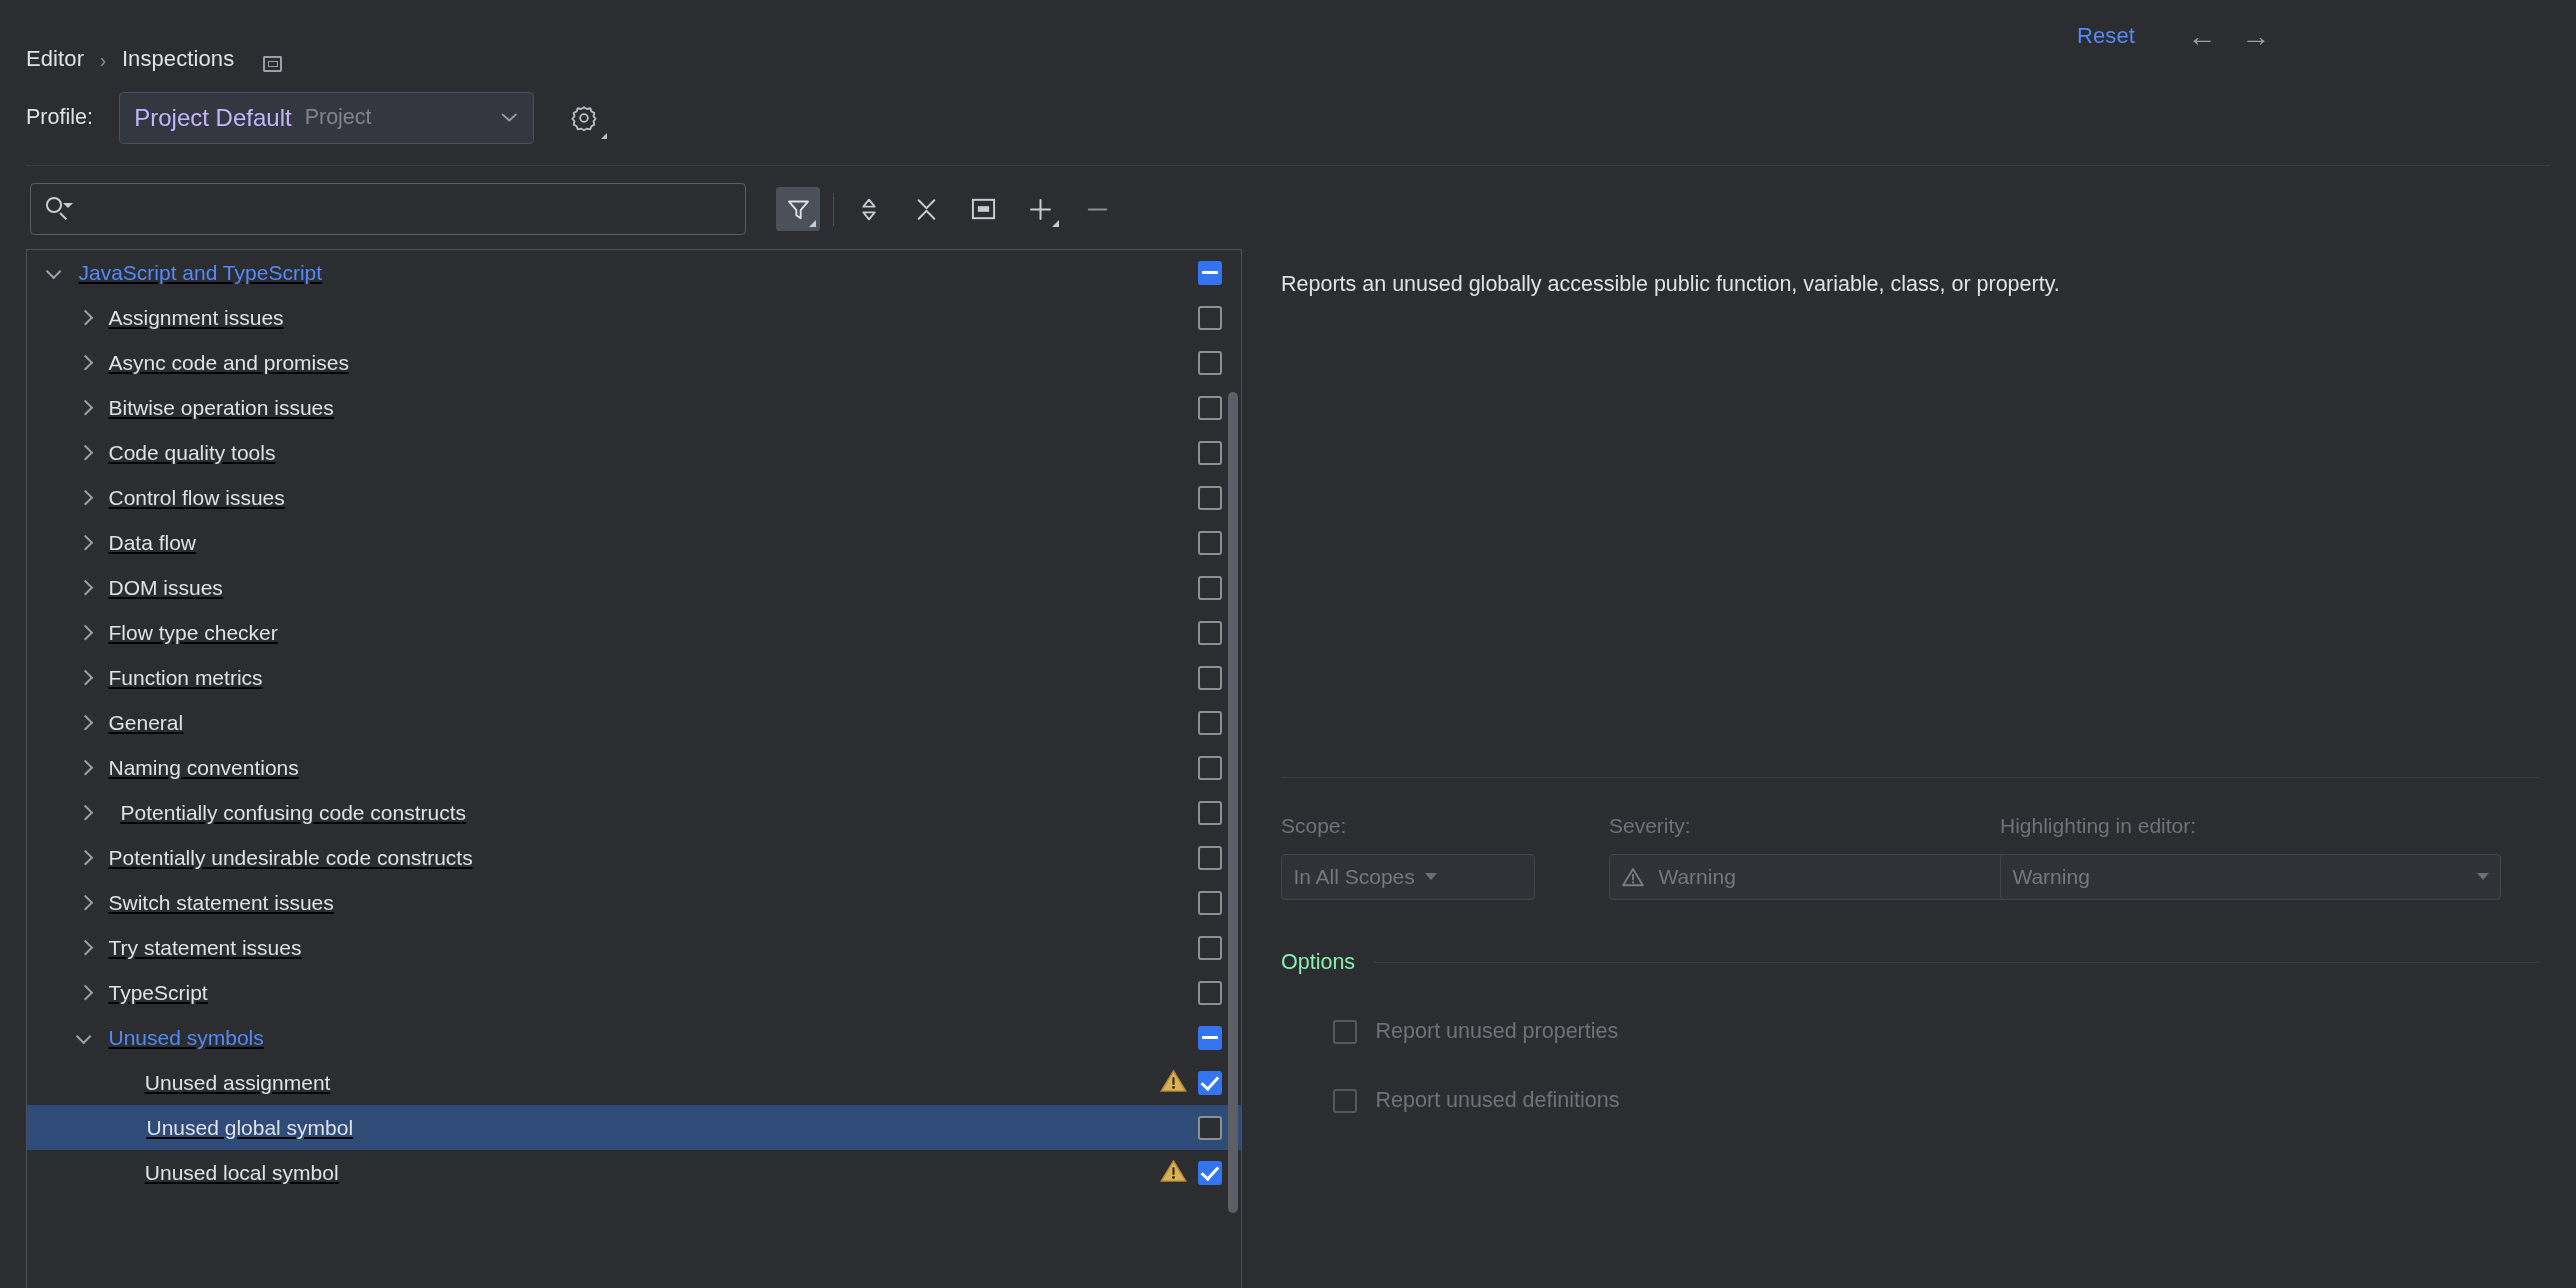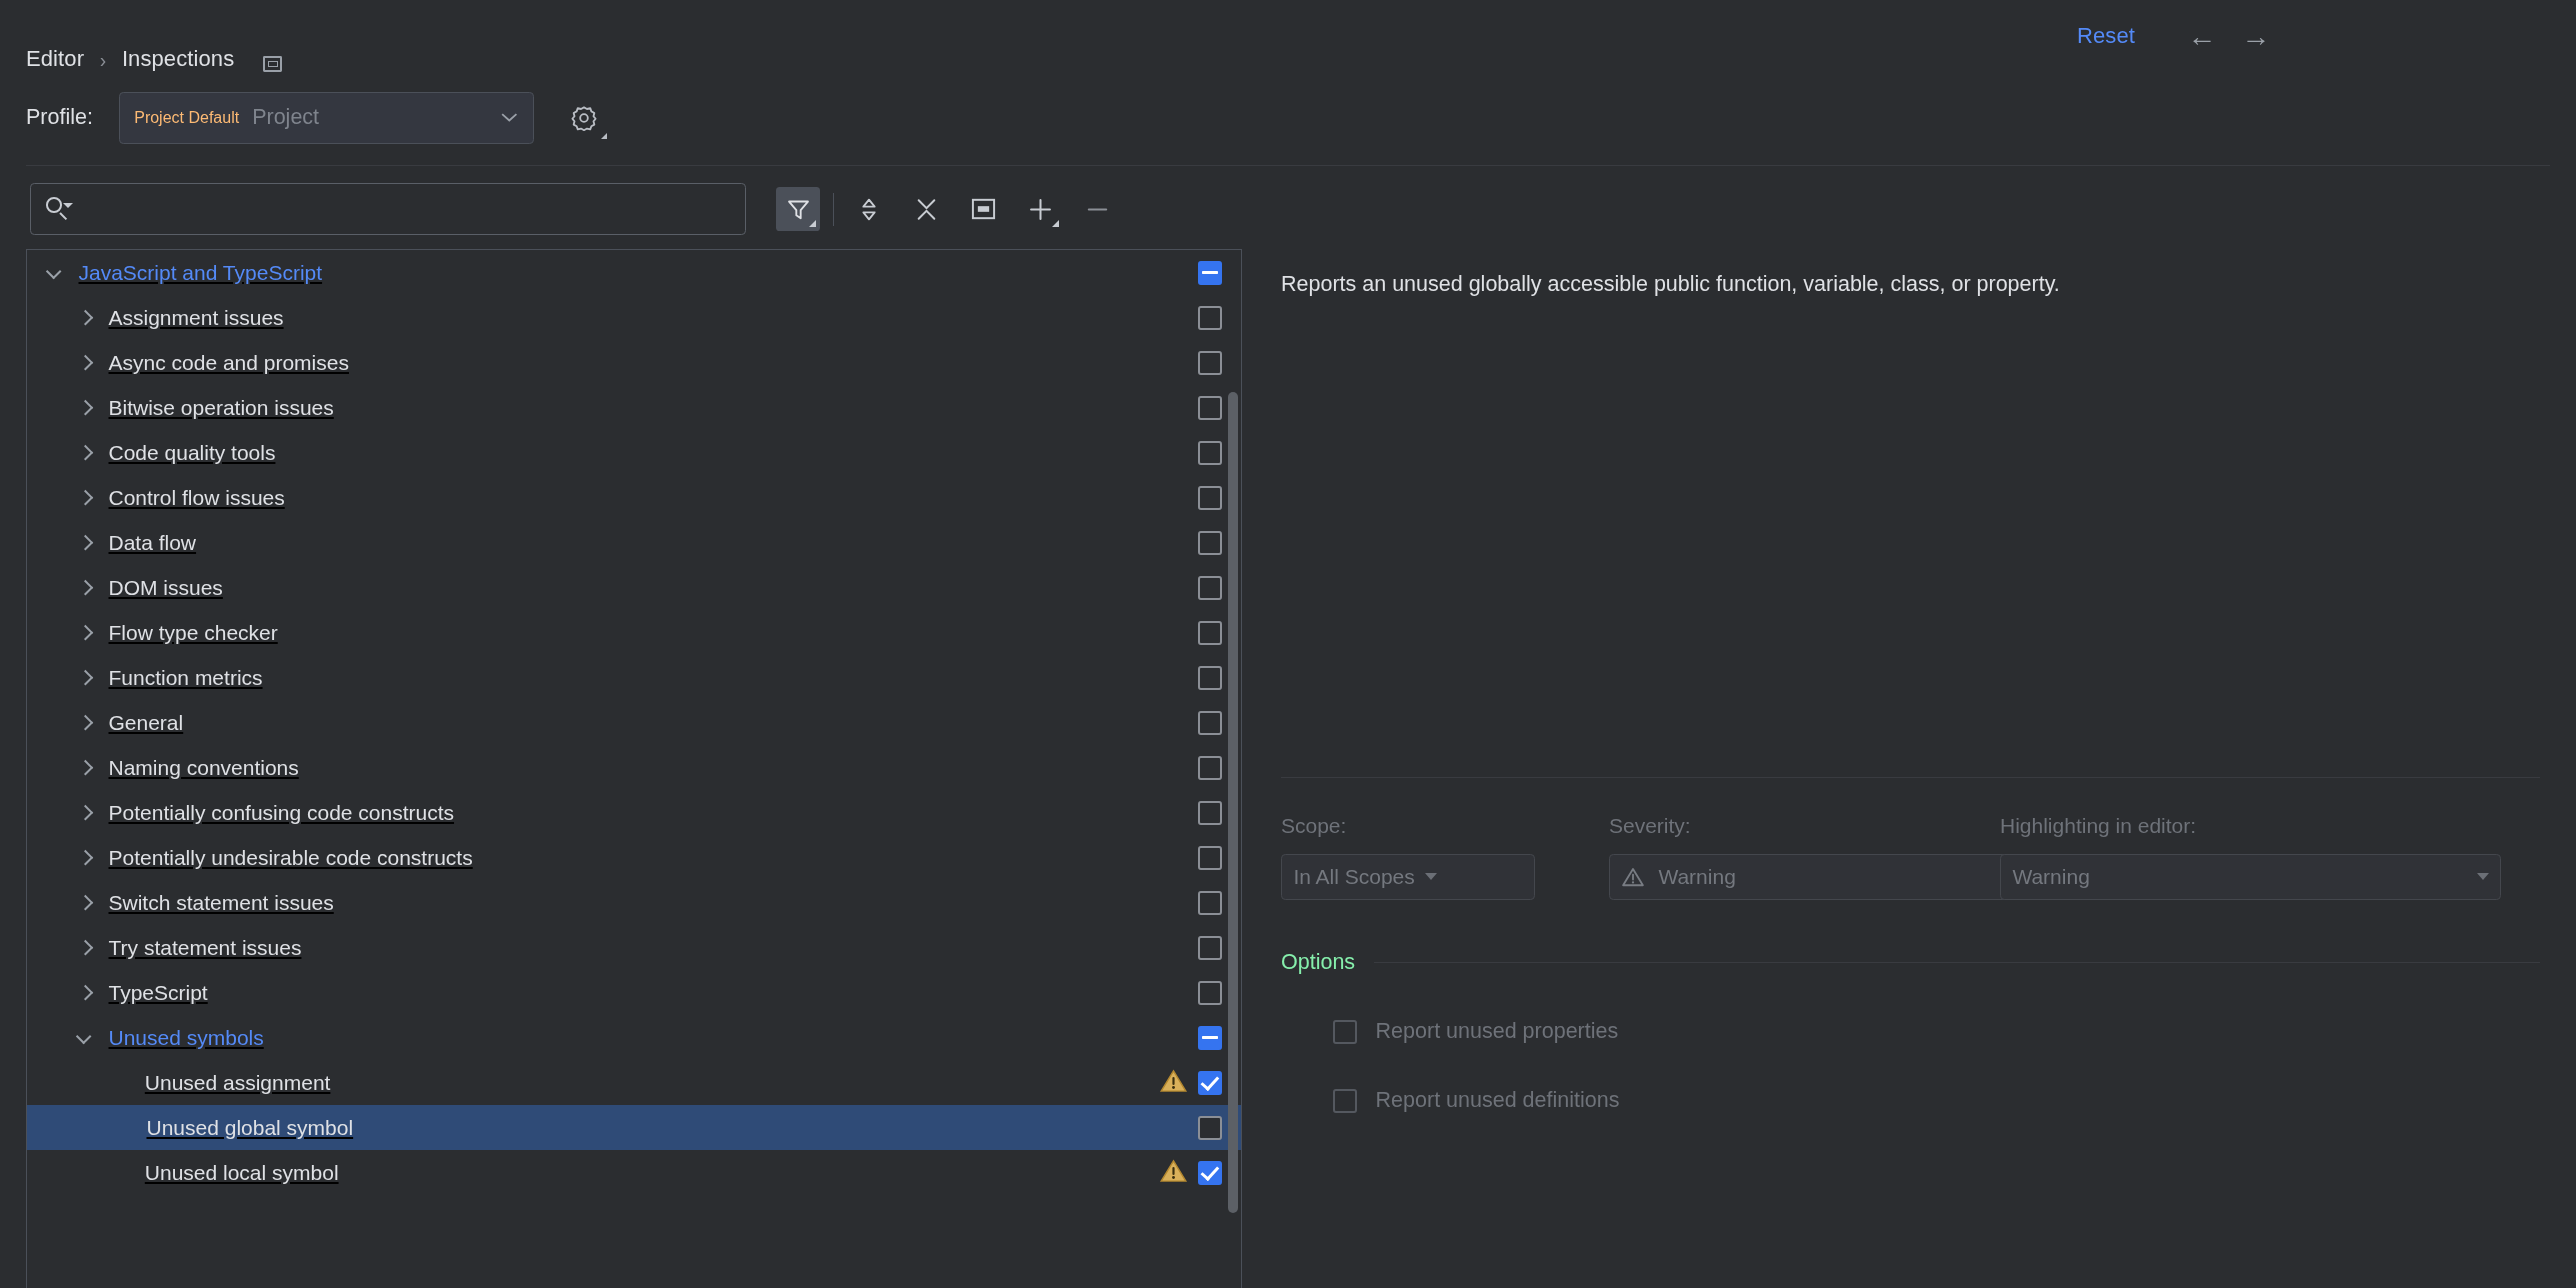--- a/index.html
+++ b/index.html
@@ -49,21 +49,21 @@
     position: absolute; left: 0; top: 89px; width: 2576px; height: 57px;
     display: flex; align-items: center;
   }
   #profile-label { margin-left: 26px; font-size: 21.5px; color: #dfe1e5; }
   #profile-select {
     margin-left: 26px; width: 415px; height: 52px;
     background: #343740; border: 1.4px solid #4b5059; border-radius: 4.3px;
     display: flex; align-items: center; padding: 0 14.3px;
     cursor: pointer;
   }
-  #profile-value { font-size: 16px; color: #fdba74; text-align: right; }
+  #profile-value { font-size: 24px; color: #c4b5fd; text-align: right; }
   #profile-scope { font-size: 21.5px; color: #7f848d; margin-left: 13px; }
   #profile-chevron-down-icon {
     margin-left: auto; font-size: 18.6px; color: #9aa0a8; line-height: 1;
   }
   #profile-settings-gear-icon {
     margin-left: 30px; width: 40px; height: 40px; position: relative;
     display: flex; align-items: center; justify-content: center; cursor: pointer;
   }
 
   #header-divider {
@@ -411,21 +411,21 @@
         <span class="twisty "></span>
         <span class="tree-label" style="margin-left: 13px;">Naming conventions</span>
         <span class="row-right">
           <span class="warn-icon"></span>
           <span class="cb off"></span>
         </span>
       </div>
       <div class="tree-row">
         <span style="width: 47px; flex: 0 0 auto;"></span>
         <span class="twisty "></span>
-        <span class="tree-label" style="margin-left: 13px;">Potentially confusing code constructs</span>
+        <span class="tree-label" style="margin-left: 25px;">Potentially confusing code constructs</span>
         <span class="row-right">
           <span class="warn-icon"></span>
           <span class="cb off"></span>
         </span>
       </div>
       <div class="tree-row">
         <span style="width: 47px; flex: 0 0 auto;"></span>
         <span class="twisty "></span>
         <span class="tree-label" style="margin-left: 13px;">Potentially undesirable code constructs</span>
         <span class="row-right">

